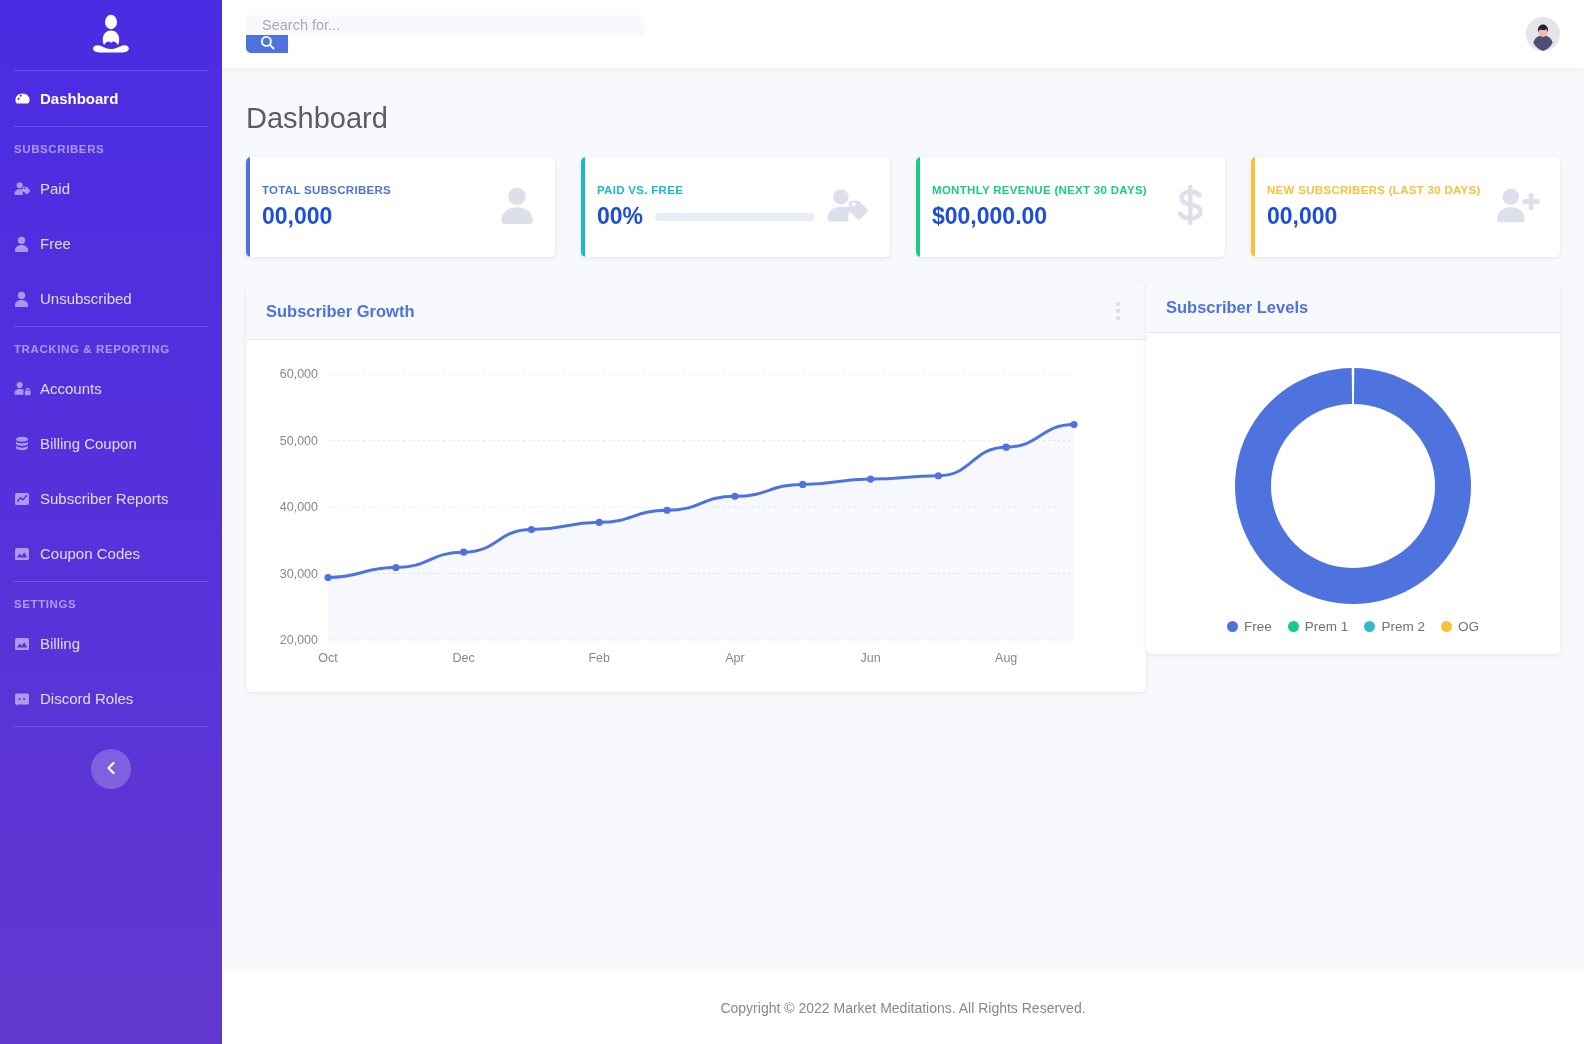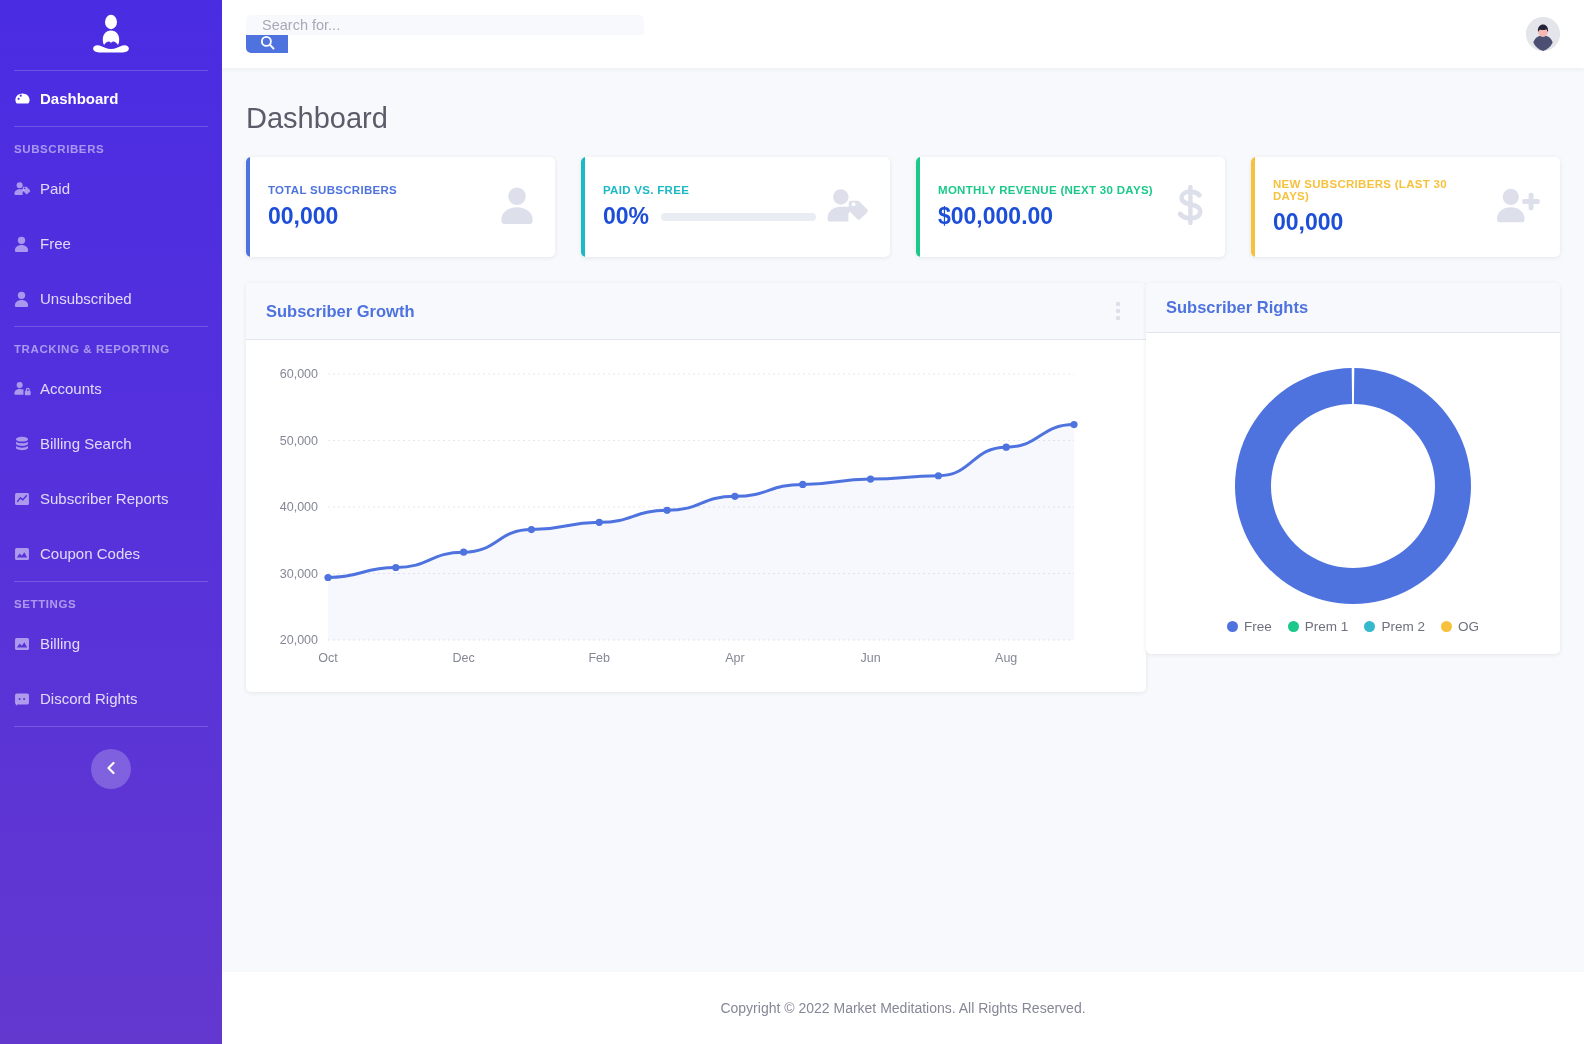--- a/index.html
+++ b/index.html
@@ -104,21 +104,21 @@
   .stat-card {
     flex: 1 1 0; background: #fff; border-radius: 5px;
     box-shadow: 0 1px 4px rgba(58,59,69,0.10);
     display: flex; align-items: center;
     padding: 20px 20px 20px 0;
     min-height: 100px;
     position: relative;
     overflow: hidden;
   }
   .stat-accent { position: absolute; left: 0; top: 0; bottom: 0; width: 4px; }
-  .stat-body { padding-left: 22px; flex: 1 1 auto; min-width: 0; }
+  .stat-body { padding-left: 16px; flex: 1 1 auto; min-width: 0; }
   .stat-label {
     font-size: 11.5px; font-weight: bold; letter-spacing: 0.3px;
     text-transform: uppercase; margin-bottom: 7px;
   }
   .stat-value {
     font-size: 23px; color: #1d4ed8; font-weight: bold;
     display: flex; align-items: center; gap: 12px;
   }
   .progress-track {
     flex: 1 1 auto; height: 8px; border-radius: 4px;
@@ -248,21 +248,21 @@
     </a>
 
     <a class="nav-item">
       <span class="nav-ico">
         <svg width="16" height="16" viewBox="0 0 20 20" fill="rgba(255,255,255,0.7)">
           <ellipse cx="10" cy="4" rx="7.5" ry="3"></ellipse>
           <path d="M2.5 7.2v2.2c0 1.7 3.4 3 7.5 3s7.5-1.3 7.5-3V7.2c-1.6 1.3-4.4 2-7.5 2s-5.9-.7-7.5-2z"></path>
           <path d="M2.5 12.6v2.2c0 1.7 3.4 3 7.5 3s7.5-1.3 7.5-3v-2.2c-1.6 1.3-4.4 2-7.5 2s-5.9-.7-7.5-2z"></path>
         </svg>
       </span>
-      <span class="nav-label">Billing Search</span>
+      <span class="nav-label">Billing Coupon</span>
     </a>
 
     <a class="nav-item">
       <span class="nav-ico">
         <svg width="16" height="16" viewBox="0 0 20 20" fill="none" stroke="rgba(255,255,255,0.7)" stroke-width="1.8">
           <rect x="1.3" y="2.5" width="17.4" height="15" rx="2" fill="rgba(255,255,255,0.7)" stroke="none"></rect>
           <polyline points="4.5,13 8,8.5 11,11 15.5,6" stroke="#5a33dc" stroke-width="1.9" fill="none" stroke-linecap="round" stroke-linejoin="round"></polyline>
         </svg>
       </span>
       <span class="nav-label">Subscriber Reports</span>
@@ -294,21 +294,21 @@
 
     <a class="nav-item">
       <span class="nav-ico">
         <svg width="16" height="16" viewBox="0 0 20 20">
           <rect x="1.3" y="3" width="17.4" height="14" rx="2.4" fill="rgba(255,255,255,0.7)"></rect>
           <path d="M4.5 15.5l-2 3.3v-3.3z" fill="rgba(255,255,255,0.7)"></path>
           <circle cx="7" cy="10" r="1.3" fill="#5a33dc"></circle>
           <circle cx="12.6" cy="10" r="1.3" fill="#5a33dc"></circle>
         </svg>
       </span>
-      <span class="nav-label">Discord Rights</span>
+      <span class="nav-label">Discord Roles</span>
     </a>
 
     <div class="sb-divider"></div>
 
     <div class="collapse-wrap">
       <button class="collapse-btn">
         <span>
           <svg width="12" height="14" viewBox="0 0 12 14" fill="none" stroke="#ffffff" stroke-width="2.2" stroke-linecap="round" stroke-linejoin="round">
             <polyline points="8.5,2 3.5,7 8.5,12"></polyline>
           </svg>
@@ -461,21 +461,21 @@
                 <text x="333.27272727272725" y="300" text-anchor="middle" font-size="12.5" fill="#858796">Feb</text>
                 <text x="468.90909090909093" y="300" text-anchor="middle" font-size="12.5" fill="#858796">Apr</text>
                 <text x="604.5454545454545" y="300" text-anchor="middle" font-size="12.5" fill="#858796">Jun</text>
                 <text x="740.1818181818181" y="300" text-anchor="middle" font-size="12.5" fill="#858796">Aug</text>
               </svg>
           </div>
         </section>
 
         <section class="card levels-card">
           <div class="card-header">
-            <div class="card-title">Subscriber Rights</div>
+            <div class="card-title">Subscriber Levels</div>
           </div>
           <div class="card-body" style="padding:16px 20px 14px 20px;">
             <div class="donut-wrap">
               <svg id="donutChart" width="246" height="246" viewBox="0 0 246 246">
                   <path d="M 124.29797382382503 5.007138928015365 A 118 118 0 1 1 121.70202617617493 5.007138928015365 L 122.09801819022326 41.00496094997678 A 82 82 0 1 0 123.90198180977671 41.00496094997678 Z" fill="#4e73df"></path>
                 </svg>
             </div>
             <div class="legend" id="donutLegend">
                 <span class="legend-item">
                   <span class="legend-dot" style="background: rgb(78, 115, 223);"></span>

